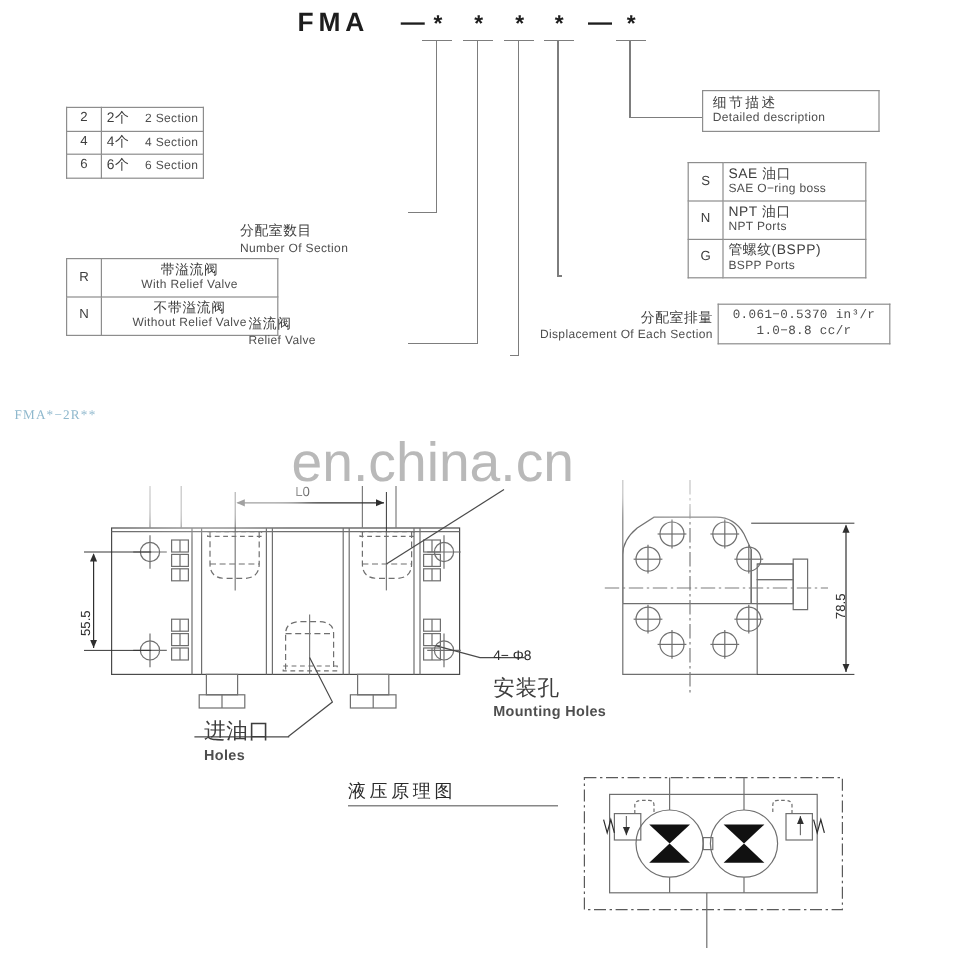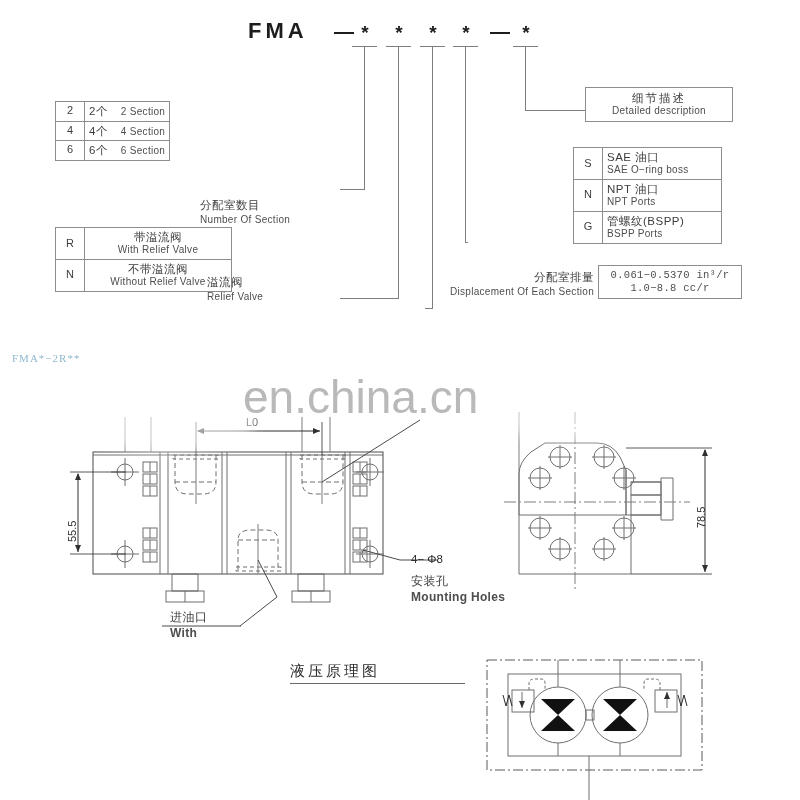--- a/index.html
+++ b/index.html
@@ -4,21 +4,21 @@
 <style>
   html,body{margin:0;padding:0;}
   body{
     width:800px;height:800px;
     background:#ffffff;
     font-family:"Liberation Sans","DejaVu Sans",sans-serif;
     color:#3a3a3a;
     position:relative;
     overflow:hidden;
   }
-  #stage{position:absolute;left:0;top:12px;width:800px;height:677px;}
+  #stage{position:absolute;left:0;top:0;width:800px;height:677px;}
   .code-fma{
     position:absolute;left:248px;top:6px;
     font-size:22px;font-weight:bold;letter-spacing:4px;
     color:#1d1d1d;
   }
   .code-ch{
     position:absolute;top:8px;
     font-size:20px;font-weight:bold;color:#1d1d1d;
     text-align:center;width:18px;
   }
@@ -86,21 +86,21 @@
     transform:rotate(-90deg);
     transform-origin:left top;
   }
   .annot{
     position:absolute;
     font-size:11.5px;
     color:#2b2b2b;
     line-height:1.35;
     white-space:nowrap;
   }
-  .annot .cn{font-size:12px;}
+  .annot .cn{font-size:18px;}
   .annot .en{font-size:12px;font-weight:600;}
 
   .schem-title{
     position:absolute;
     text-align:left;
     white-space:nowrap;
   }
   .schem-title .cn{
     display:block;font-size:15px;color:#2b2b2b;letter-spacing:3px;
   }
@@ -212,21 +212,21 @@
     </tbody>
   </table>
   <div class="cap" style="left:207px;top:263px;">
     <span class="cn">溢流阀</span>
     <span class="en">Relief  Valve</span>
   </div>
 
   <table class="tbl" style="left:585px;top:75px;">
     <tbody>
       <tr>
-        <td class="cell-2line" style="text-align:center;width:130px;padding:3px 8px;">
+        <td class="cell-2line" style="text-align:left;width:130px;padding:3px 8px;">
           <span class="cn" style="display:block;letter-spacing:2px">细节描述</span>
           <span class="en" style="display:block">Detailed    description</span>
         </td>
       </tr>
     </tbody>
   </table>
 
   <table class="tbl" style="left:573px;top:135px;">
     <tbody>
       <tr>
@@ -526,21 +526,21 @@
   <div class="dimtext vert" style="left:695px;top:516px;">78.5</div>
 
   <div class="annot" style="left:411px;top:540px;">4− Φ8</div>
   <div class="annot" style="left:411px;top:561px;">
     <span class="cn" style="display:block">安装孔</span>
     <span class="en" style="display:block">Mounting Holes</span>
   </div>
 
   <div class="annot" style="left:170px;top:597px;">
     <span class="cn" style="display:block">进油口</span>
-    <span class="en" style="display:block">With</span>
+    <span class="en" style="display:block">Holes</span>
   </div>
 
   <div class="schem-title" style="left:290px;top:650px;width:175px;">
     <span class="cn">液压原理图</span>
     <span class="rule"></span>
   </div>
 
   <div class="wm-blur" style="left:0px;top:360px;width:130px;height:60px;"></div>
   <div class="wm-blur" style="left:80px;top:370px;width:180px;height:70px;"></div>
   <div class="wm-blur" style="left:480px;top:360px;width:200px;height:70px;"></div>

